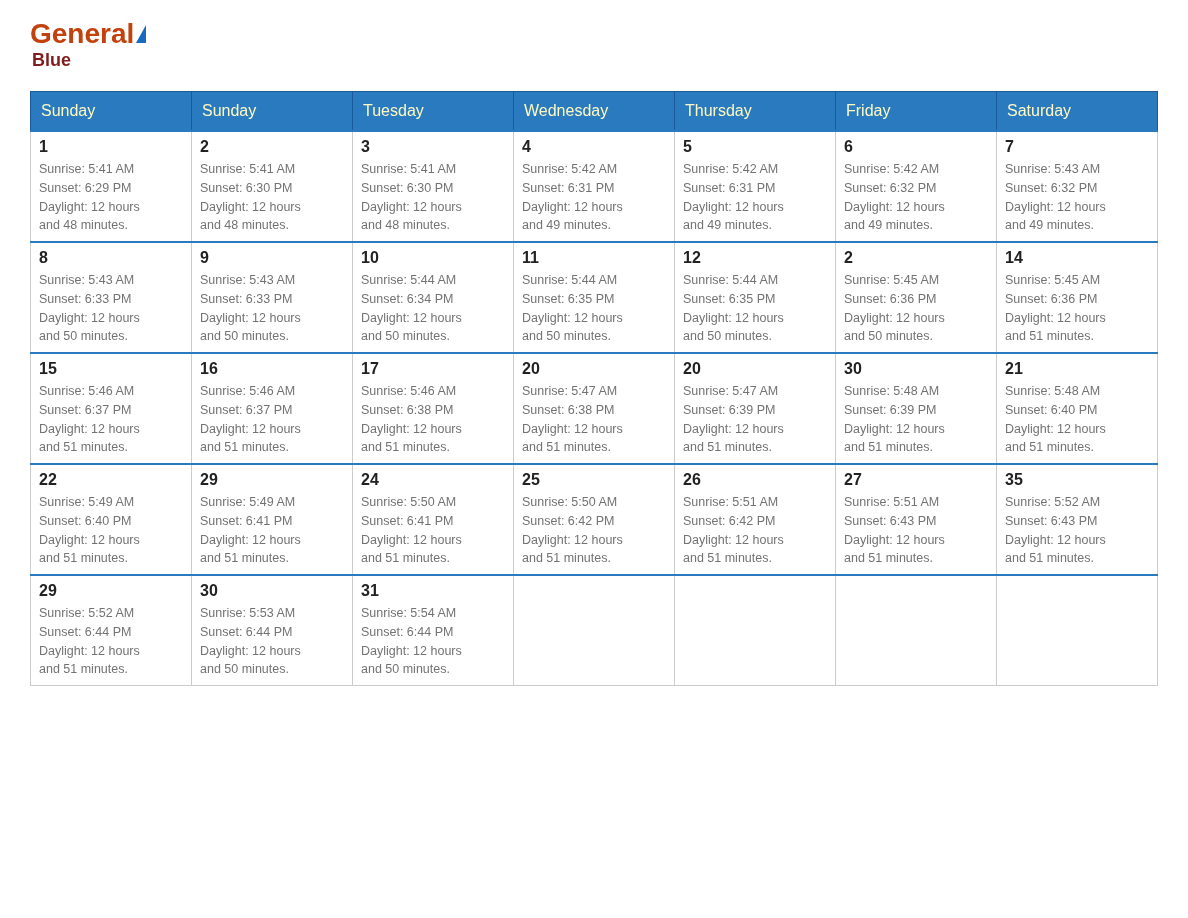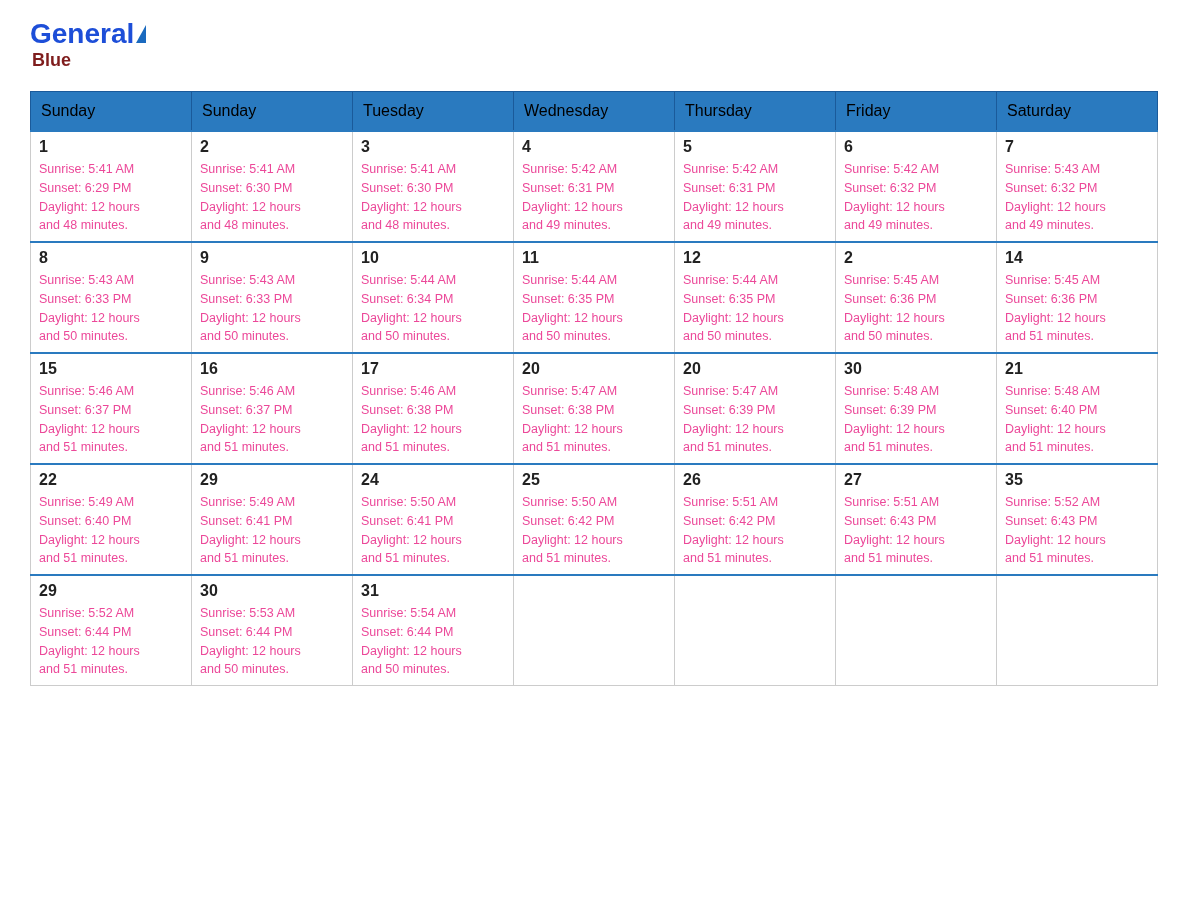--- a/index.html
+++ b/index.html
@@ -25,21 +25,21 @@
       align-items: flex-start;
     }
     .logo-text {
       display: flex;
       align-items: baseline;
       font-size: 28px;
       font-weight: bold;
       color: #333;
       line-height: 1;
     }
-    .logo-general { color: #1d4ed8; }
+    .logo-general { color: #c2410c; }
     .logo-triangle {
       width: 0;
       height: 0;
       border-left: 10px solid transparent;
       border-right: 0px solid transparent;
       border-bottom: 18px solid #1a6abf;
       margin-left: 2px;
       margin-bottom: 2px;
       display: inline-block;
     }
@@ -64,21 +64,21 @@
       color: #444;
       margin-top: 4px;
     }
     .calendar-table {
       width: 100%;
       border-collapse: collapse;
       border: 1px solid #aaa;
     }
     .calendar-table th {
       background-color: #2a7abf;
-      color: #000000;
+      color: #fef9c3;
       font-size: 16px;
       font-weight: normal;
       text-align: left;
       padding: 10px 10px;
       border: 1px solid #1a5a9a;
     }
     .calendar-table td {
       vertical-align: top;
       border: 1px solid #ccc;
       padding: 6px 8px;
@@ -88,21 +88,21 @@
     }
     .day-number {
       font-size: 16px;
       font-weight: bold;
       color: #222;
       display: block;
       margin-bottom: 4px;
     }
     .day-info {
       font-size: 12.5px;
-      color: #ec4899;
+      color: #737373;
       line-height: 1.5;
     }
     tr.week-row td {
       border-top: 2px solid #2a7abf;
     }
     .empty-cell {
       background: #fff;
     }
   </style>
 </head>

